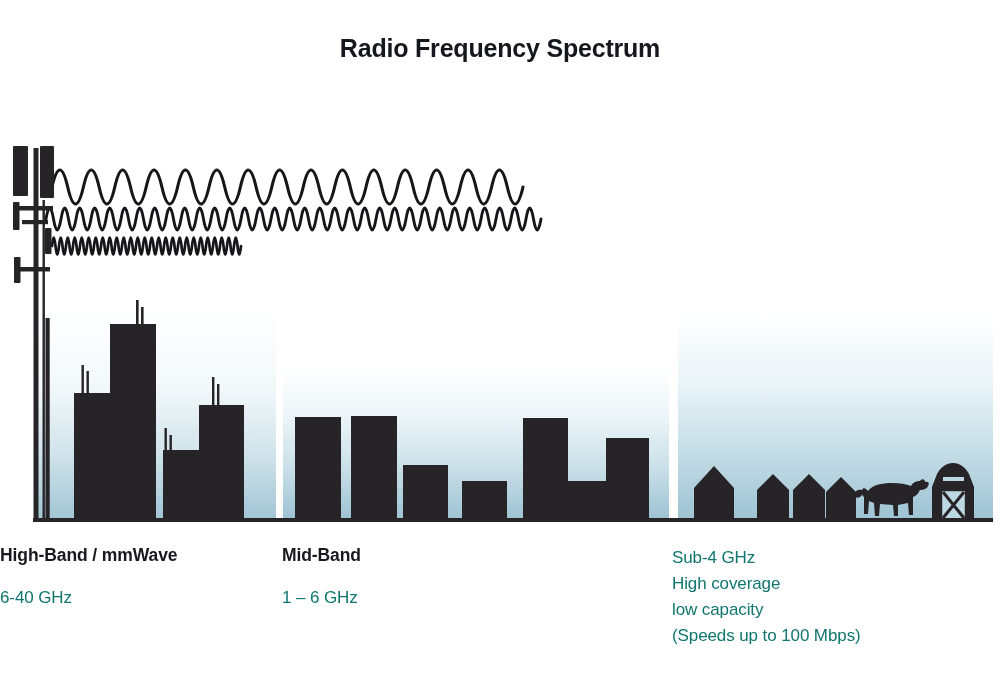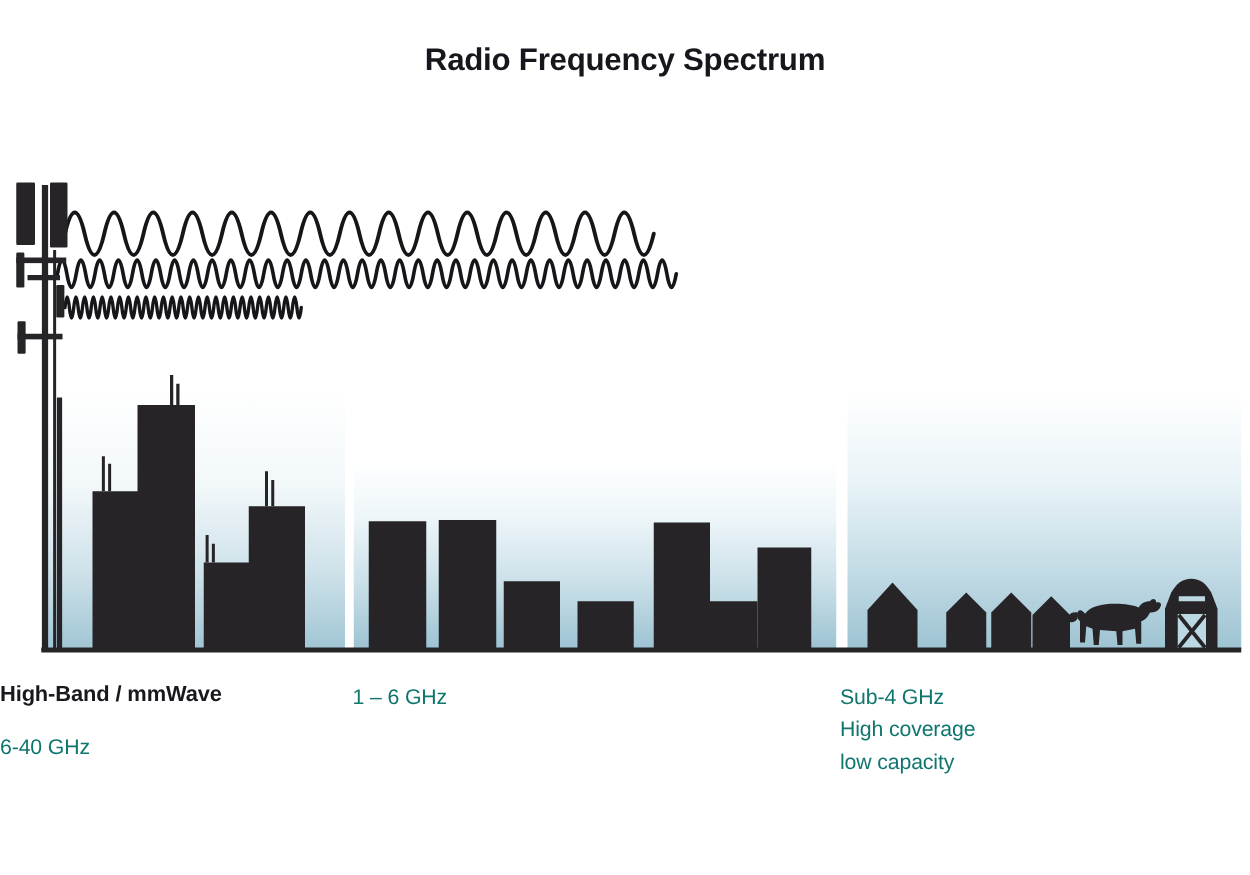--- a/index.html
+++ b/index.html
@@ -278,24 +278,26 @@
   </svg>
 
   <div class="band-labels">
 
     <div class="band-col high">
       <div class="band-title">High-Band / mmWave</div>
       <div class="band-line">6-40 GHz</div>
     </div>
 
     <div class="band-col mid">
+      <div class="band-title">Mid-Band</div>
       <div class="band-line">1 – 6 GHz</div>
     </div>
 
     <div class="band-col low">
       <div class="band-line">Sub-4 GHz</div>
       <div class="band-line">High coverage</div>
       <div class="band-line">low capacity</div>
+      <div class="band-line">(Speeds up to 100 Mbps)</div>
     </div>
 
   </div>
 
 </div>
 
 </body></html>

